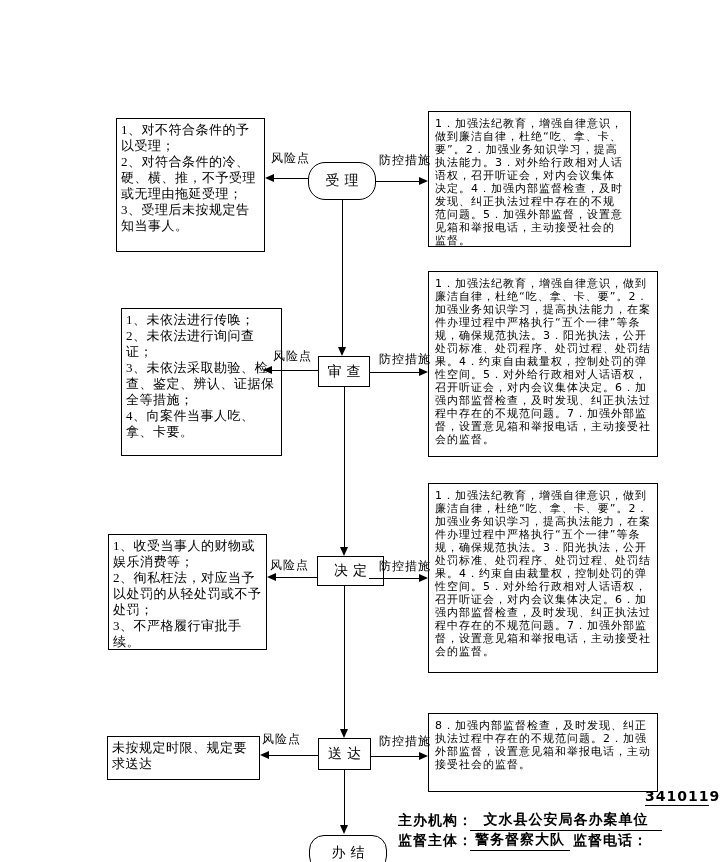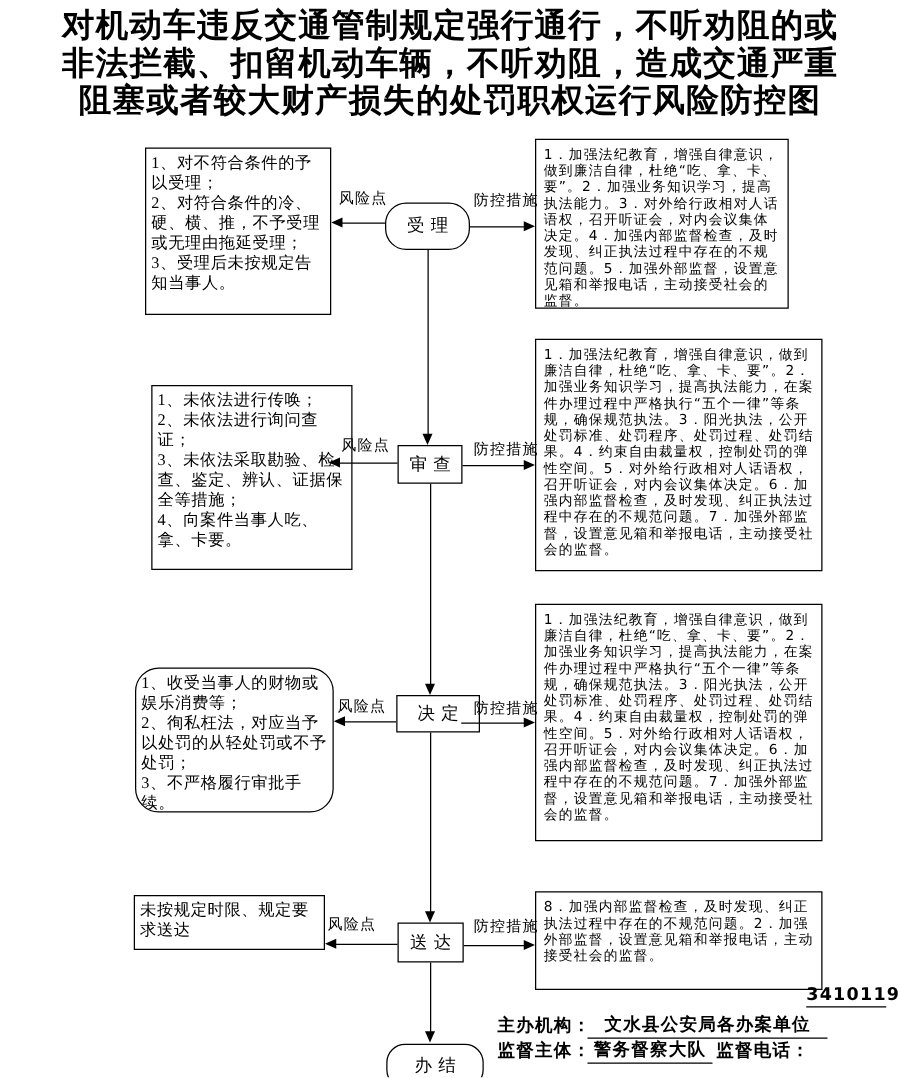--- a/index.html
+++ b/index.html
@@ -29,23 +29,20 @@
   .arr-down{position:absolute;width:0;height:0;border-left:4px solid transparent;border-right:4px solid transparent;border-top:9px solid #000;}
   .lbl{position:absolute;font-size:12px;letter-spacing:1px;}
   .footer-label{position:absolute;font-size:14px;font-weight:bold;letter-spacing:1px;font-family:Liberation Mono, monospace;}
   .footer-value{position:absolute;font-size:14px;font-weight:bold;letter-spacing:1px;text-align:center;border-bottom:1px solid #000;padding-bottom:1px;}
 </style>
 </head>
 <body>
 
 <div id="canvas">
 
-  <div class="title">对机动车违反交通管制规定强行通行，不听劝阻的或
-非法拦截、扣留机动车辆，不听劝阻，造成交通严重
-阻塞或者较大财产损失的处罚职权运行风险防控图</div>
 
   <div>
     <div class="box risk-text" style="left:116px;top:118px;width:149px;height:134px;">1、对不符合条件的予以受理；
 2、对符合条件的冷、硬、横、推，不予受理或无理由拖延受理；
 3、受理后未按规定告知当事人。</div>
     <div class="node stadium" style="left:308px;top:162px;width:68px;height:38px;">受理</div>
     <div class="box measure-text" style="left:428px;top:111px;width:203px;height:136px;">1．加强法纪教育，增强自律意识，做到廉洁自律，杜绝“吃、拿、卡、要”。2．加强业务知识学习，提高执法能力。3．对外给行政相对人话语权，召开听证会，对内会议集体决定。4．加强内部监督检查，及时发现、纠正执法过程中存在的不规范问题。5．加强外部监督，设置意见箱和举报电话，主动接受社会的监督。</div>
     <div class="lbl" style="left:271px;top:150px;">风险点</div>
     <div class="lbl" style="left:379px;top:152px;">防控措施</div>
     <div class="hline" style="left:273px;top:178px;width:35px;"></div>
@@ -69,38 +66,38 @@
     <div class="hline" style="left:271px;top:370px;width:47px;"></div>
     <div class="arr-left" style="left:263px;top:366px;"></div>
     <div class="hline" style="left:370px;top:372px;width:50px;"></div>
     <div class="arr-right" style="left:419px;top:368px;"></div>
   </div>
 
   <div class="vline" style="left:344px;top:387px;height:161px;"></div>
   <div class="arr-down" style="left:340px;top:547px;"></div>
 
   <div>
-    <div class="box risk-text" style="left:108px;top:534px;width:159px;height:116px;border-radius:19px;">1、收受当事人的财物或娱乐消费等；
+    <div class="box risk-text" style="left:108px;top:534px;width:159px;height:116px;">1、收受当事人的财物或娱乐消费等；
 2、徇私枉法，对应当予以处罚的从轻处罚或不予处罚；
 3、不严格履行审批手续。</div>
     <div class="node" style="left:317px;top:556px;width:67px;height:30px;">决定</div>
     <div class="box measure-text" style="left:428px;top:483px;width:230px;height:190px;">1．加强法纪教育，增强自律意识，做到廉洁自律，杜绝“吃、拿、卡、要”。2．加强业务知识学习，提高执法能力，在案件办理过程中严格执行“五个一律”等条规，确保规范执法。3．阳光执法，公开处罚标准、处罚程序、处罚过程、处罚结果。4．约束自由裁量权，控制处罚的弹性空间。5．对外给行政相对人话语权，召开听证会，对内会议集体决定。6．加强内部监督检查，及时发现、纠正执法过程中存在的不规范问题。7．加强外部监督，设置意见箱和举报电话，主动接受社会的监督。</div>
     <div class="lbl" style="left:270px;top:557px;">风险点</div>
     <div class="lbl" style="left:379px;top:558px;">防控措施</div>
     <div class="hline" style="left:275px;top:577px;width:42px;"></div>
     <div class="arr-left" style="left:267px;top:573px;"></div>
     <div class="hline" style="left:369px;top:578px;width:51px;"></div>
     <div class="arr-right" style="left:419px;top:574px;"></div>
   </div>
 
   <div class="vline" style="left:344px;top:586px;height:144px;"></div>
   <div class="arr-down" style="left:340px;top:729px;"></div>
 
   <div>
-    <div class="box risk-text" style="left:107px;top:716px;width:153px;height:44px;">未按规定时限、规定要求送达</div>
+    <div class="box risk-text" style="left:107px;top:736px;width:153px;height:44px;">未按规定时限、规定要求送达</div>
     <div class="node" style="left:318px;top:738px;width:53px;height:32px;">送达</div>
     <div class="box measure-text" style="left:428px;top:713px;width:230px;height:79px;">8．加强内部监督检查，及时发现、纠正执法过程中存在的不规范问题。2．加强外部监督，设置意见箱和举报电话，主动接受社会的监督。</div>
     <div class="lbl" style="left:262px;top:731px;">风险点</div>
     <div class="lbl" style="left:379px;top:733px;">防控措施</div>
     <div class="hline" style="left:268px;top:755px;width:50px;"></div>
     <div class="arr-left" style="left:260px;top:751px;"></div>
     <div class="hline" style="left:371px;top:756px;width:49px;"></div>
     <div class="arr-right" style="left:419px;top:752px;"></div>
   </div>
 

